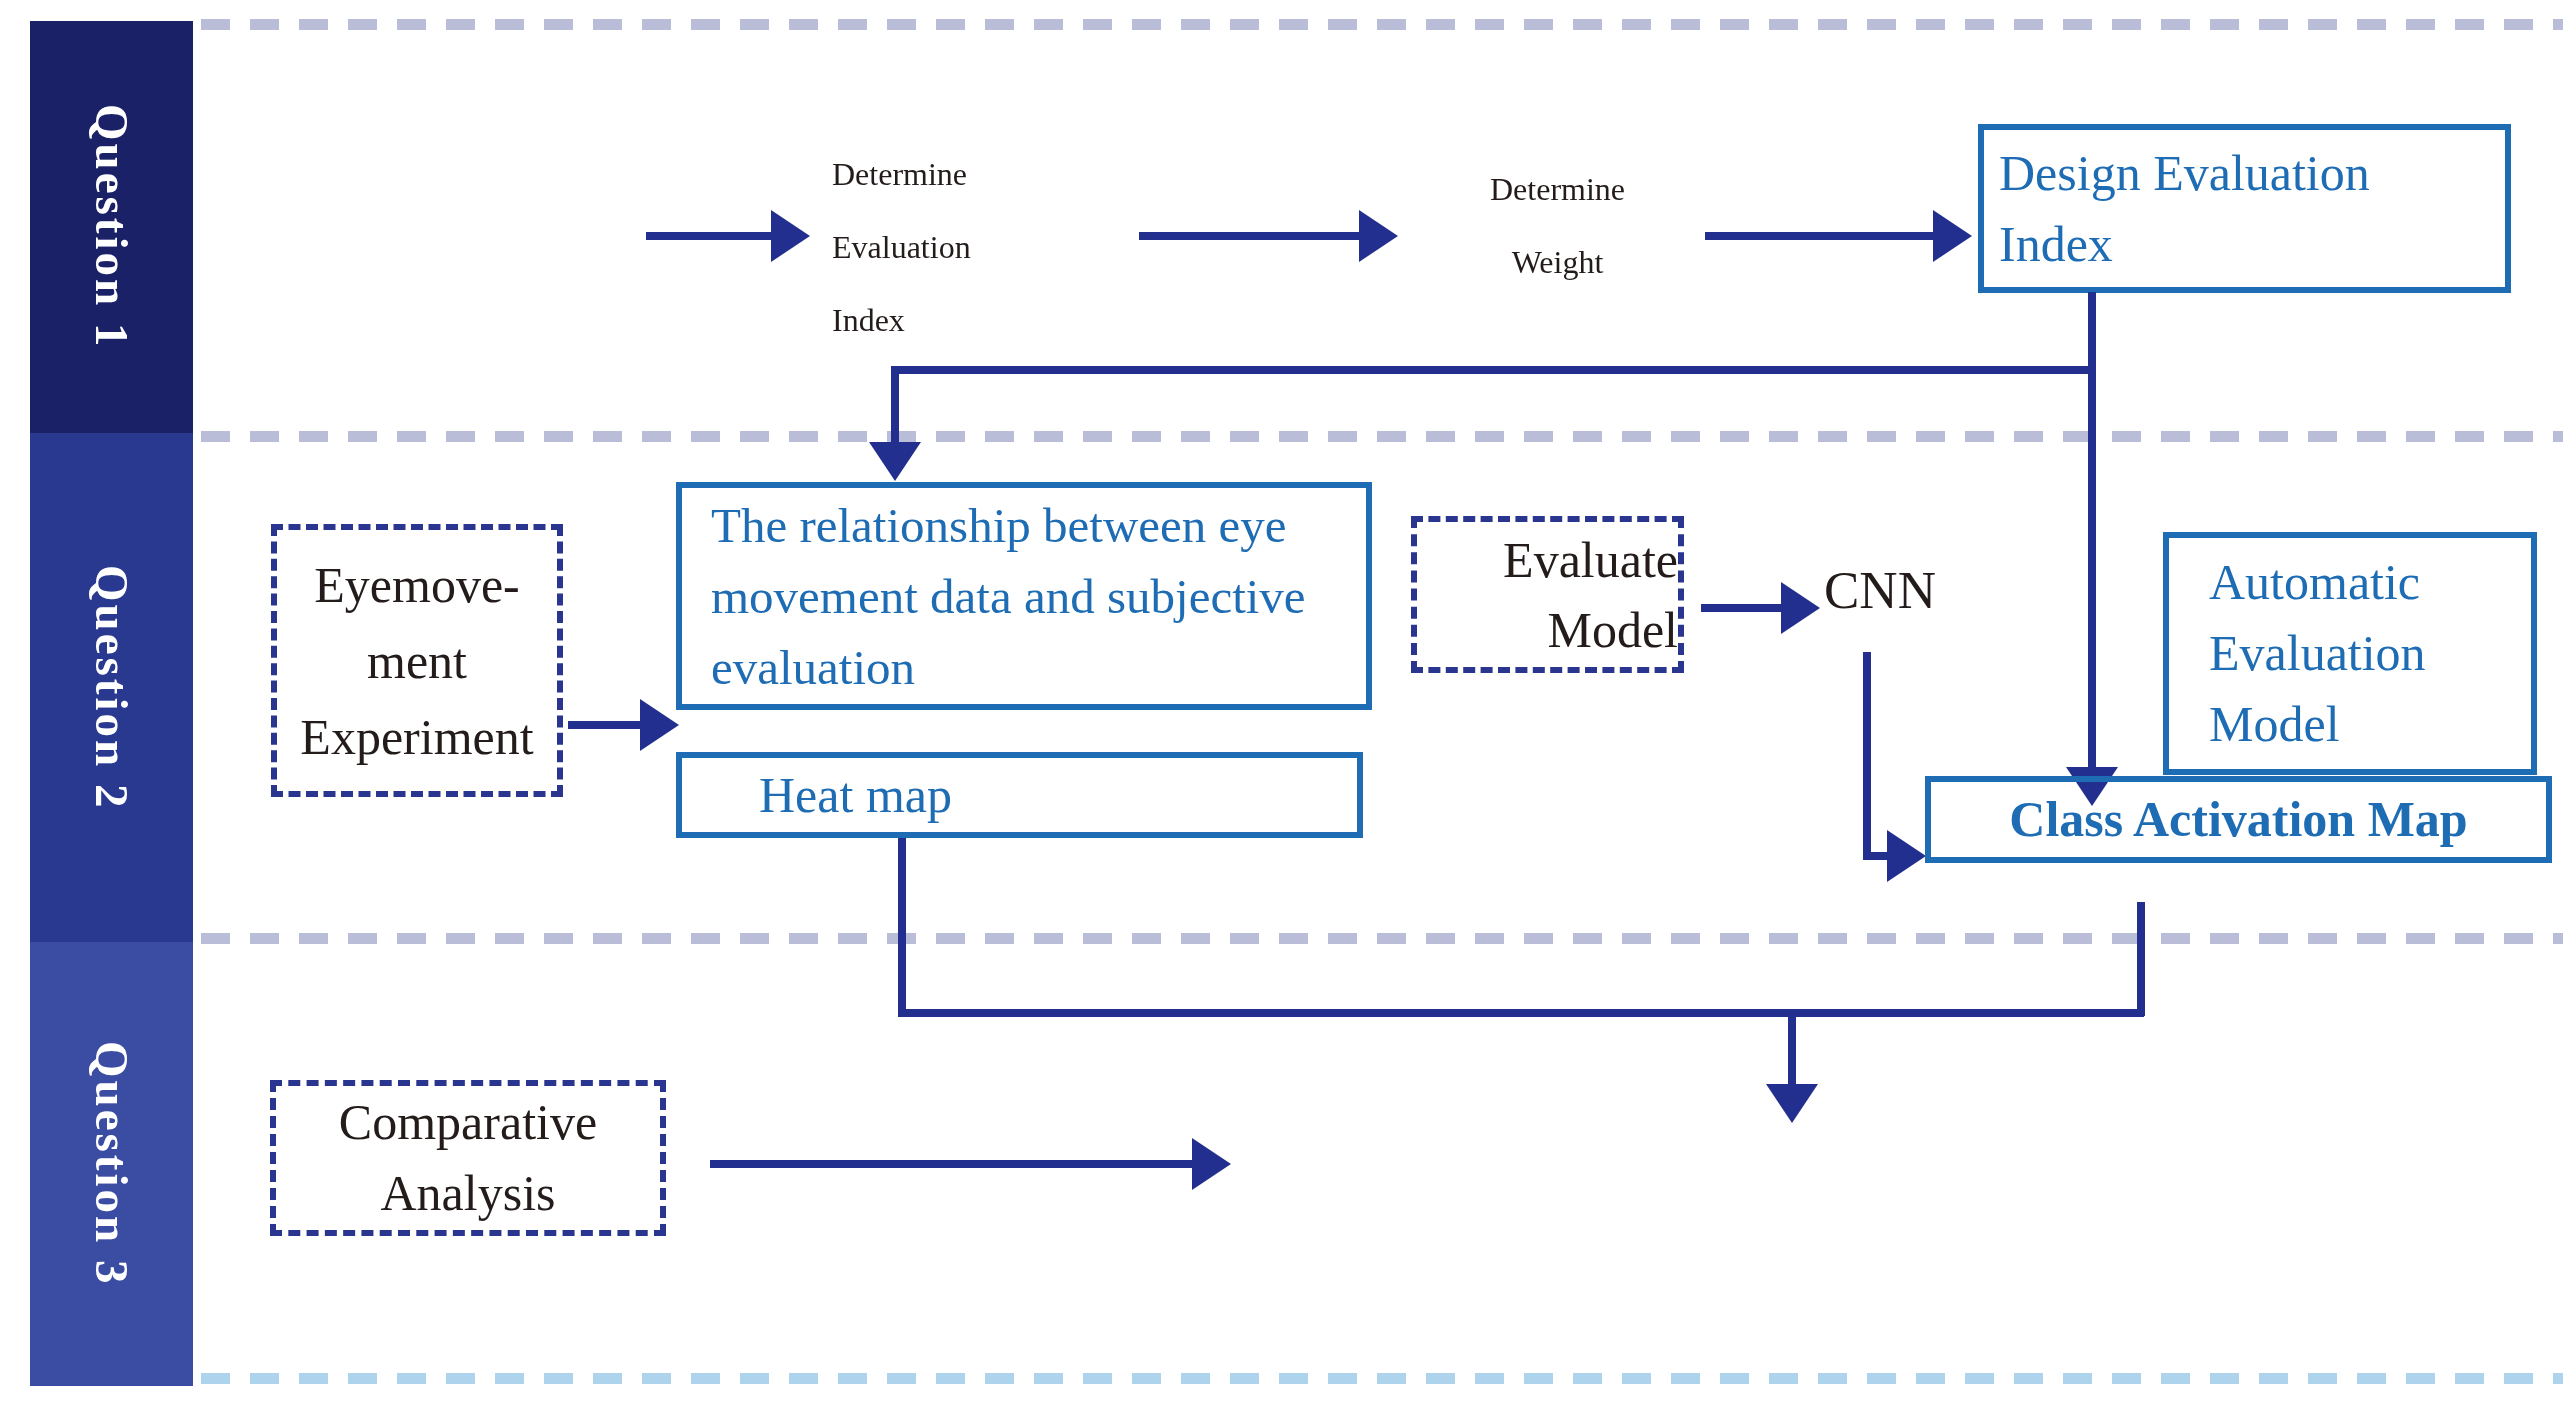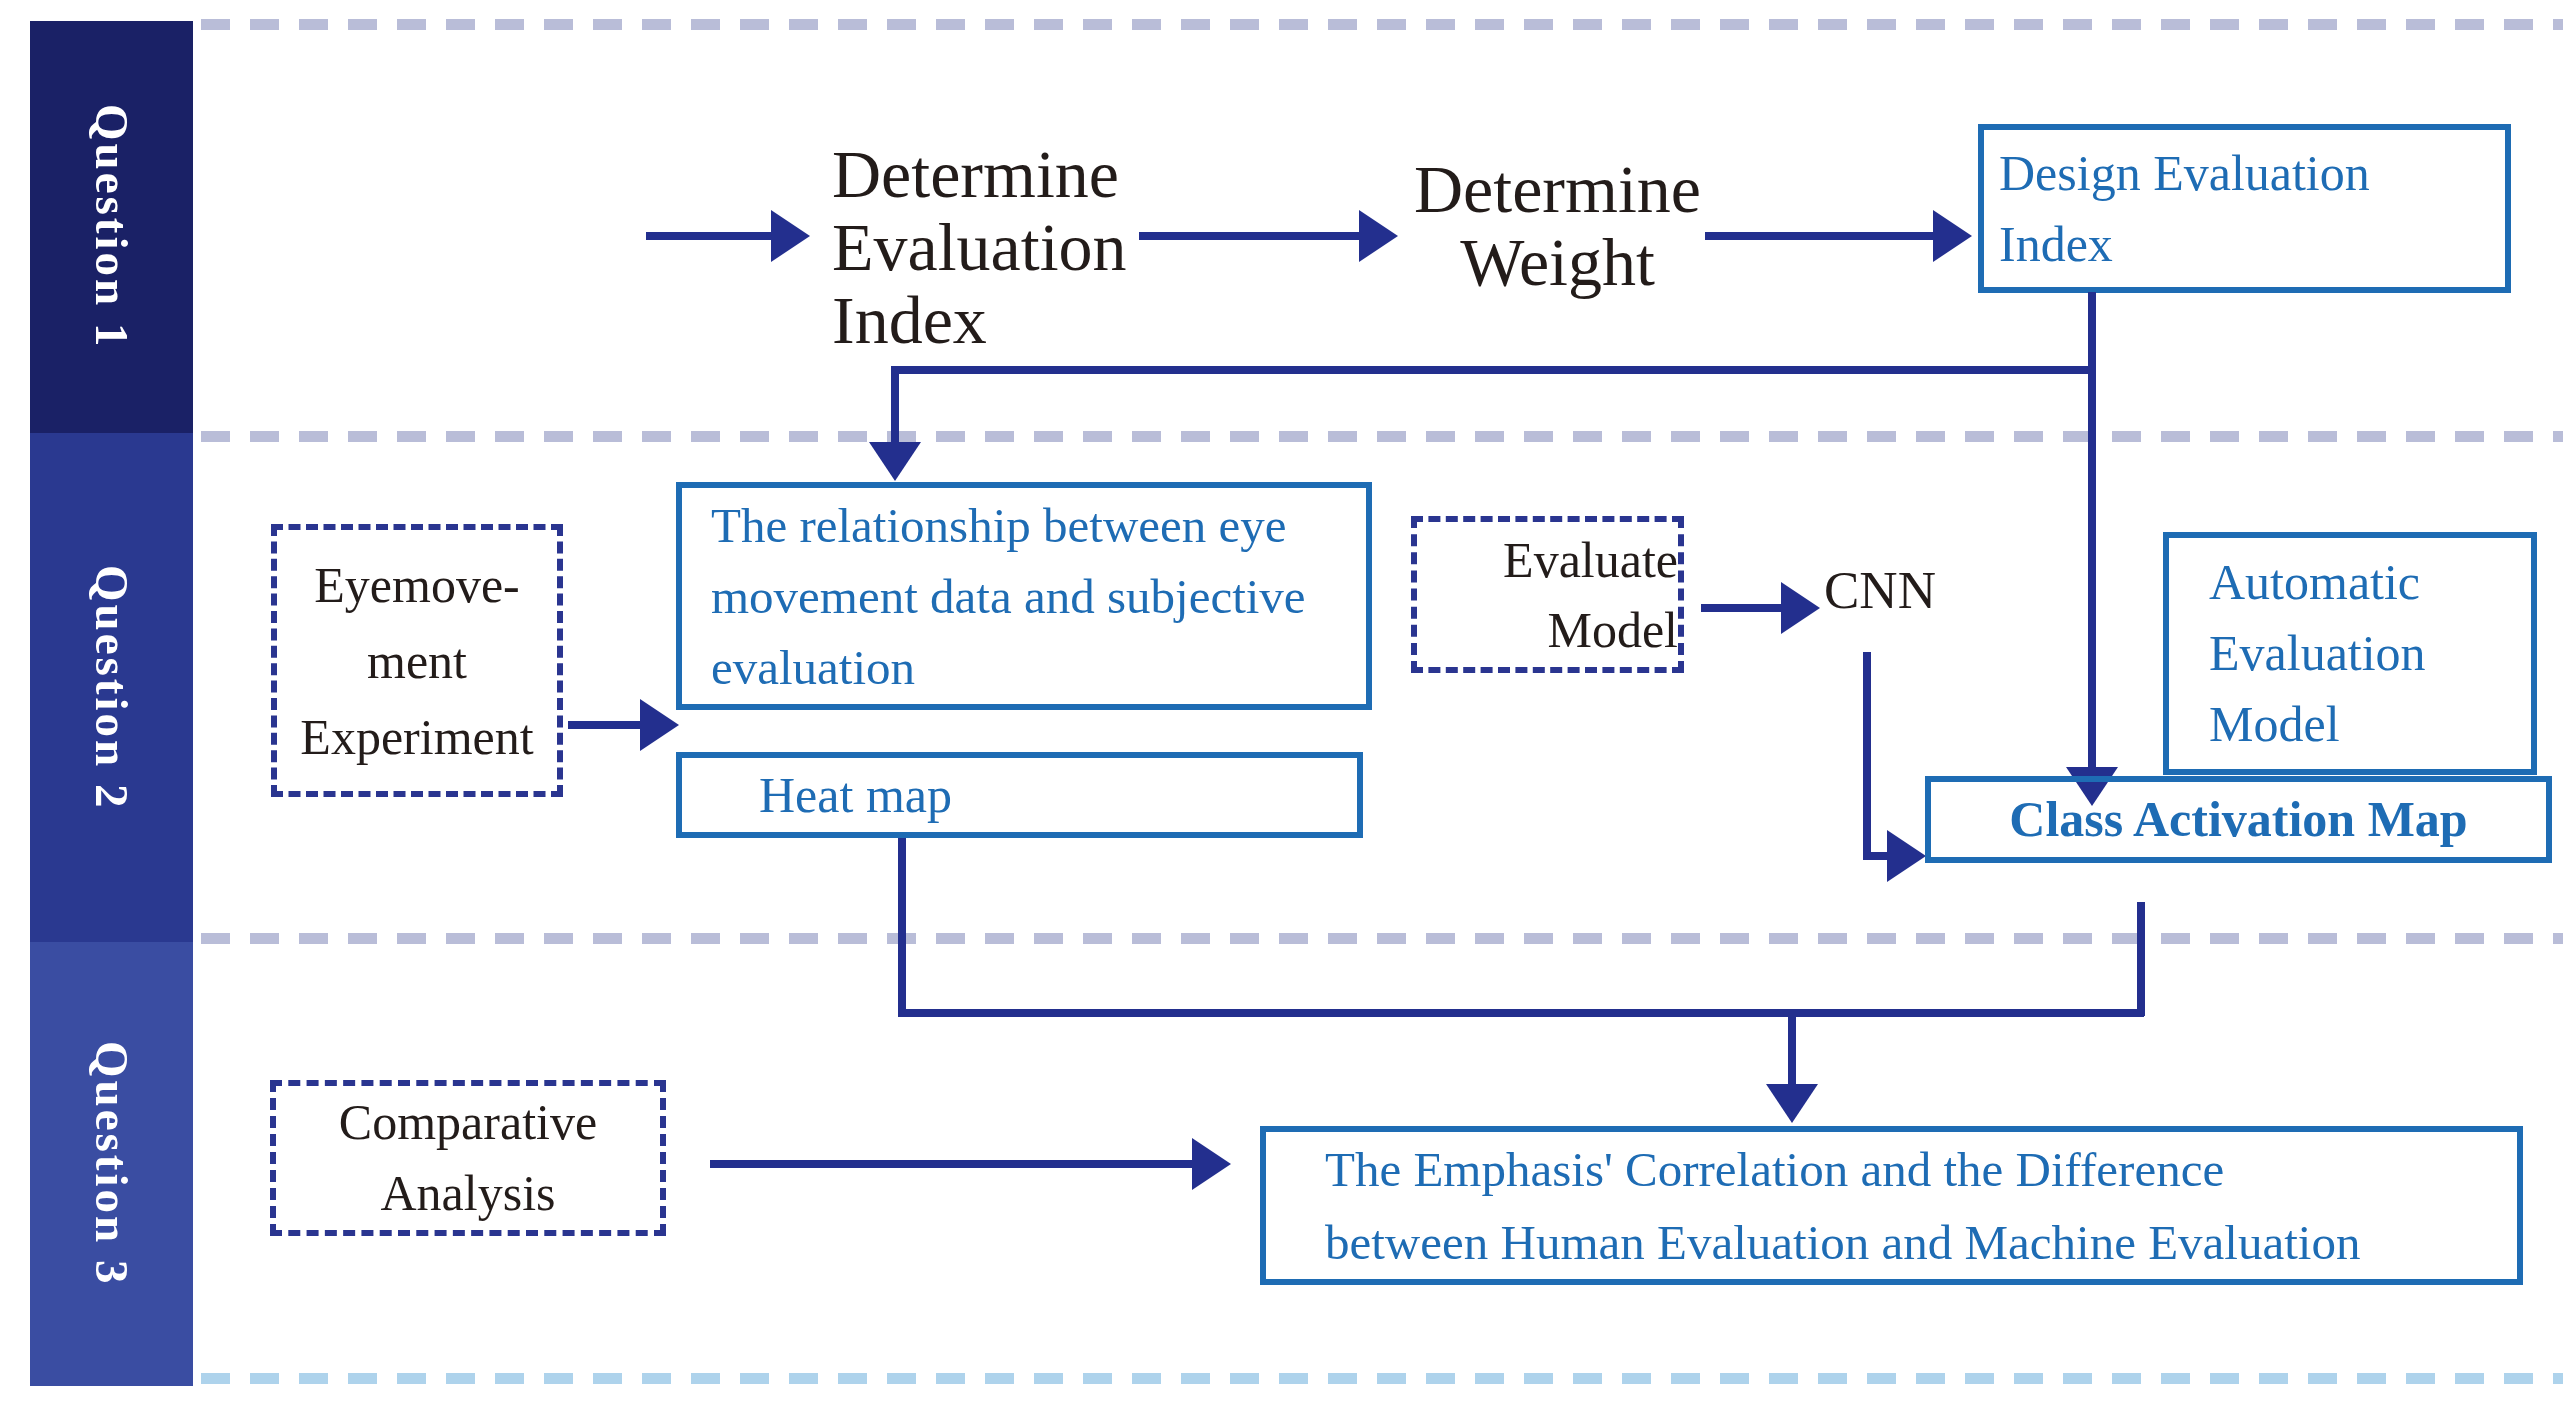--- a/index.html
+++ b/index.html
@@ -55,21 +55,21 @@
     position: absolute;
     border: 6px solid #1e6cb4;
     color: #1e6cb4;
     font-size: 50px;
     line-height: 71px;
     display: flex; flex-direction: column; justify-content: center;
   }
   .black-label {
     position: absolute;
     color: #231c1a;
-    font-size: 68px;
+    font-size: 32px;
     line-height: 73px;
   }
 
   #q1-dashed { left: 270px; top: 166px; width: 365px; height: 176px; padding-left: 20px; line-height: 68px; }
   #q1-step2  { left: 832px; top: 138px; width: 319px; }
   #q1-step3  { left: 1413px; top: 153px; width: 289px; text-align: center; }
   #q1-result { left: 1978px; top: 124px; width: 533px; height: 169px; padding-left: 15px; }
 
   #q2-dashed-eye { left: 271px; top: 524px; width: 292px; height: 273px; text-align: center; line-height: 76px; }
   #q2-rel   { left: 676px; top: 482px; width: 696px; height: 228px; padding-left: 29px; font-size: 49px; }
@@ -182,17 +182,15 @@
   <div class="v-line" style="left:2137px; top:902px; height:114px;"></div>
   <div class="v-line" style="left:1788px; top:1012px; height:73px;"></div>
   <div class="arr-d" style="left:1766px; top:1084px;"></div>
 
   <div id="q3-dashed" class="dash-box pre">Comparative
 Analysis</div>
 
   <div class="h-line" style="left:710px; top:1160px; width:482px;"></div>
   <div class="arr-r" style="left:1192px; top:1138px;"></div>
 
-  <div id="q3-result" class="solid-box pre">The Emphasis' Correlation and the Difference
-between Human Evaluation and Machine Evaluation</div>
 
 </div>
 
 
 </body></html>

